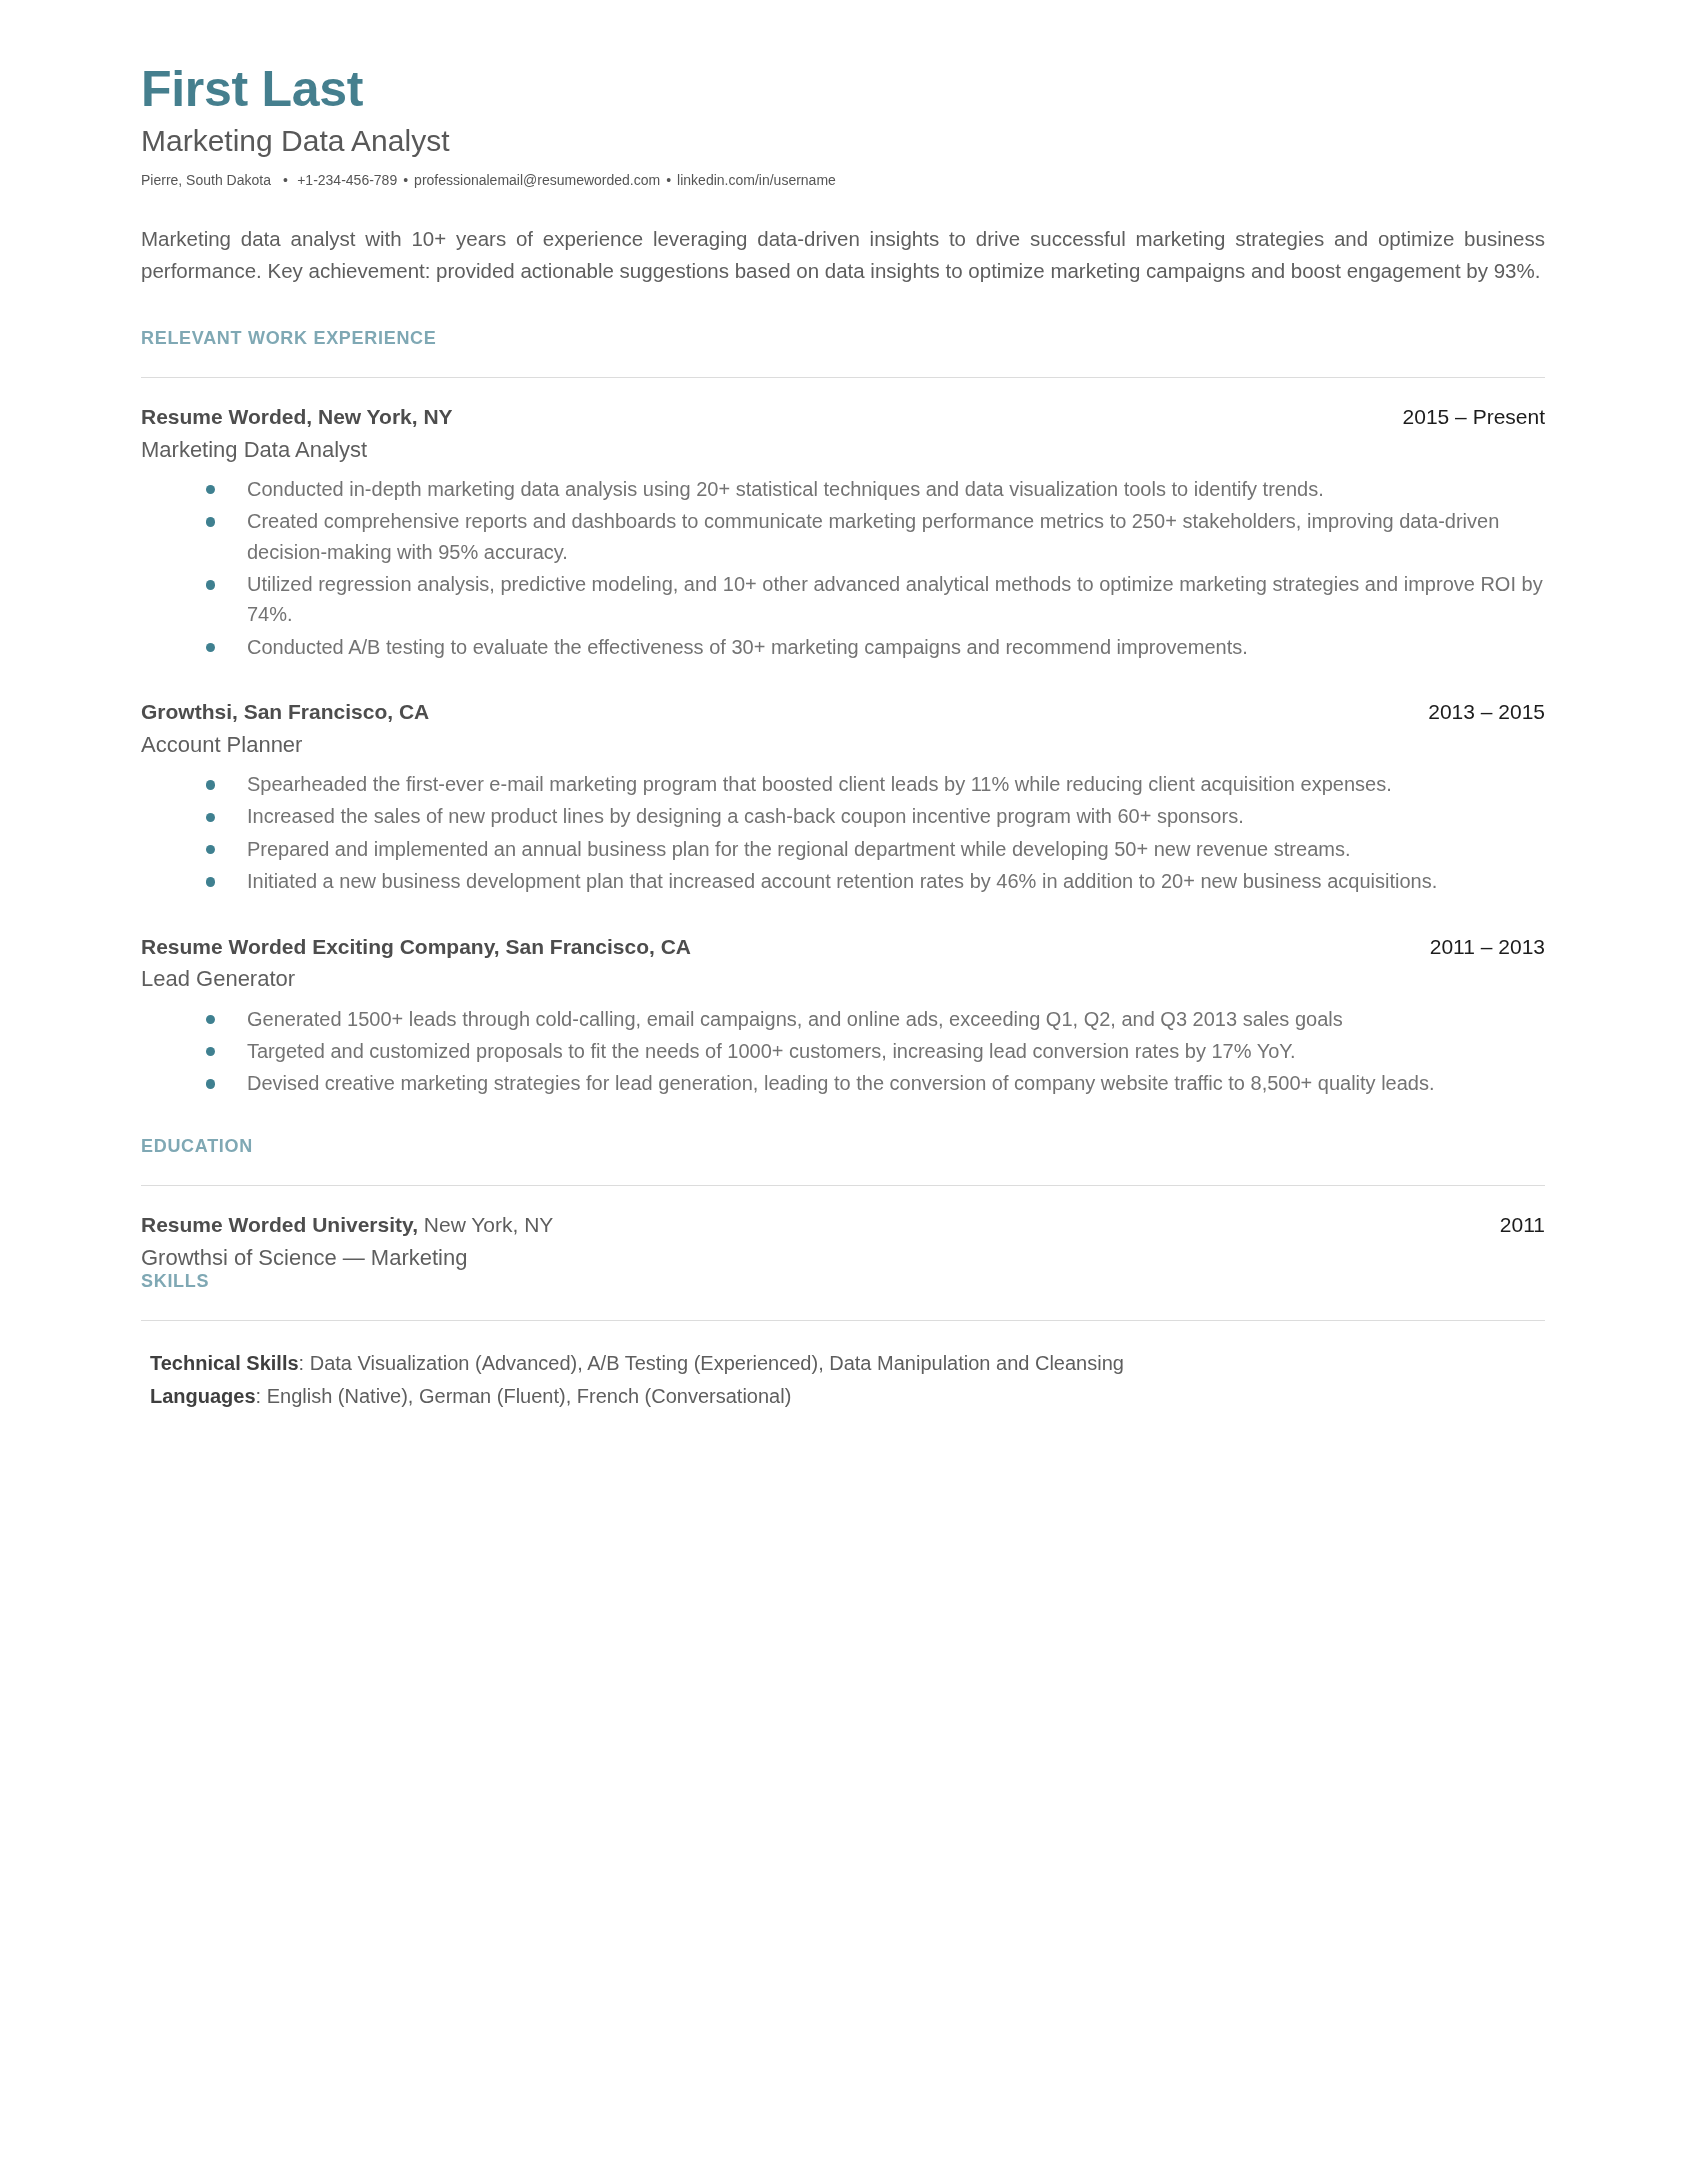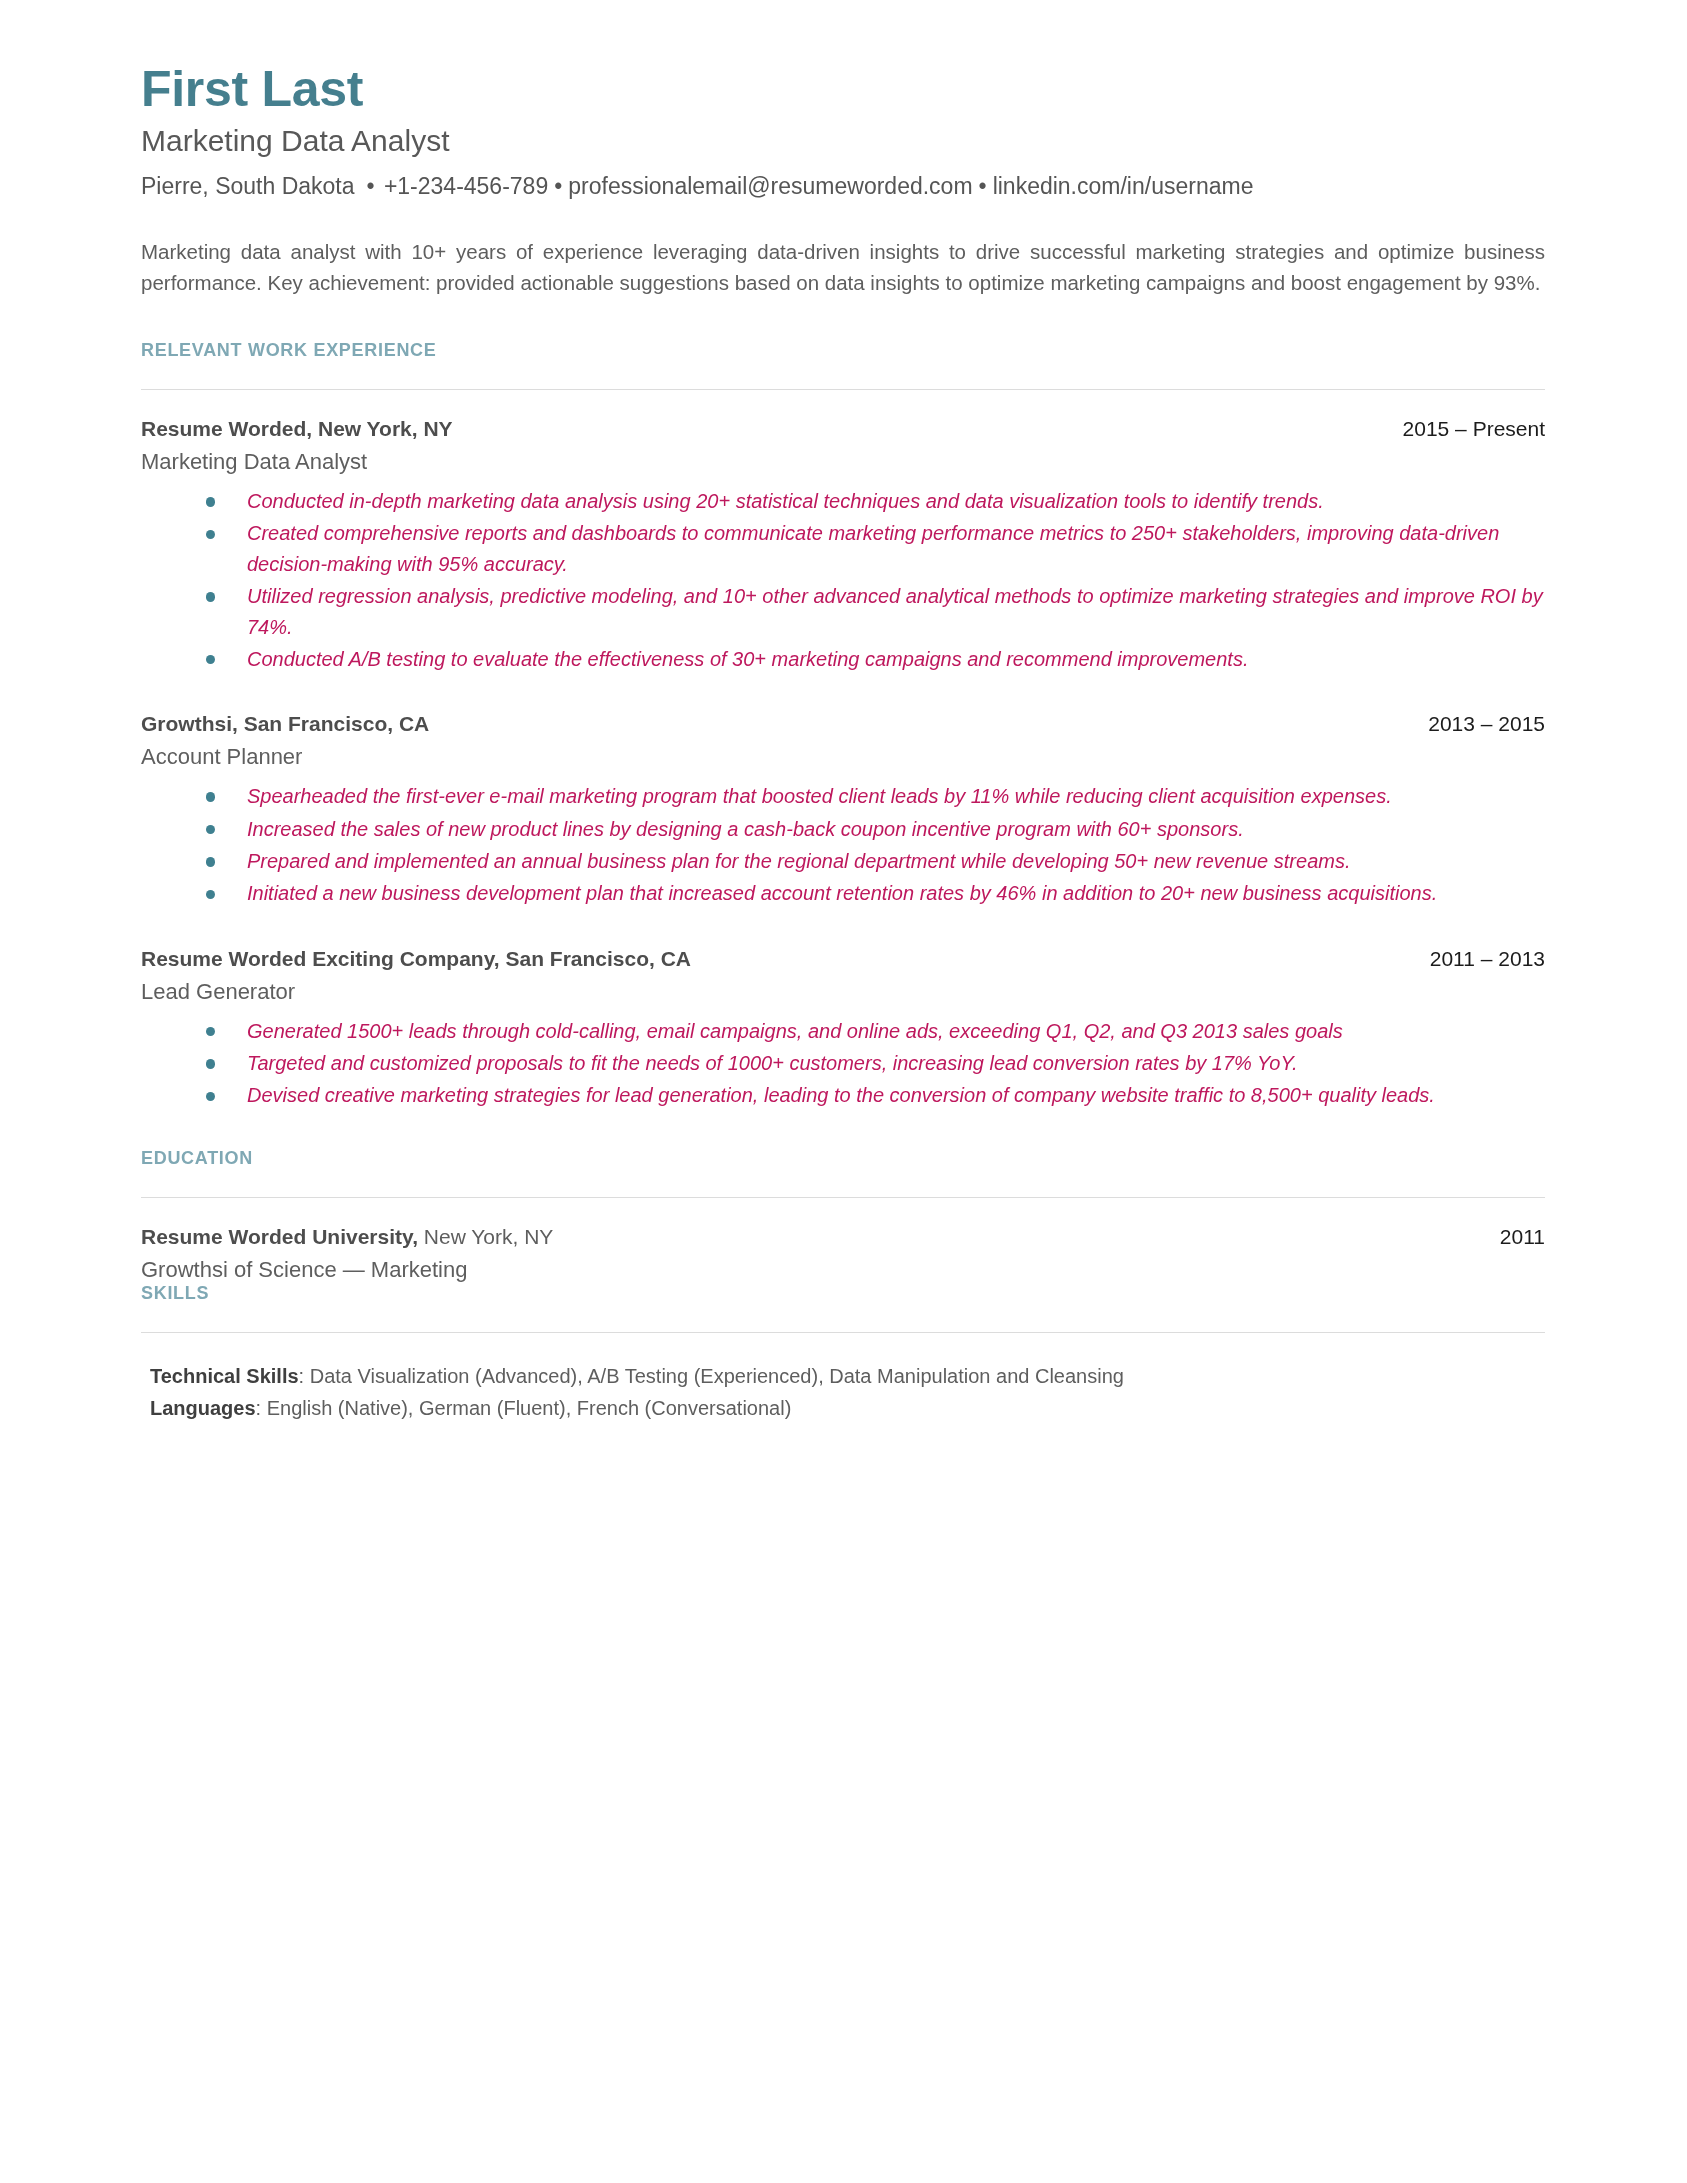--- a/index.html
+++ b/index.html
@@ -32,21 +32,21 @@
     margin: 0 0 6.6px 0;
   }
   .job-title {
     font-size: 30px;
     font-weight: 400;
     color: #585858;
     line-height: 1.2;
     margin: 0 0 12px 0;
   }
   .contact-line {
-    font-size: 23px;
+    font-size: 14px;
     color: #555555;
     line-height: 1.35;
     margin: 0 0 34px 0;
     white-space: nowrap;
   }
   .contact-sep {
     padding: 0 6px;
     color: #555555;
   }
   .contact-sep.wide { padding: 0 9.3px 0 12px; }
@@ -107,25 +107,24 @@
 
   
   ul.bullets {
     list-style: none;
     margin: 0 0 37px 0;
     padding: 0 0 0 65px;
   }
   ul.bullets li {
     position: relative;
     font-size: 20px;
-    color: #be185d;
+    color: #737373;
     line-height: 1.52;
     margin-bottom: 2px;
     padding-left: 41px;
-    font-style: italic;
   }
   ul.bullets li::before {
     content: "";
     position: absolute;
     left: 0;
     top: 11.2px;
     width: 9.3px;
     height: 9.3px;
     border-radius: 50%;
     background: #3f8090;

